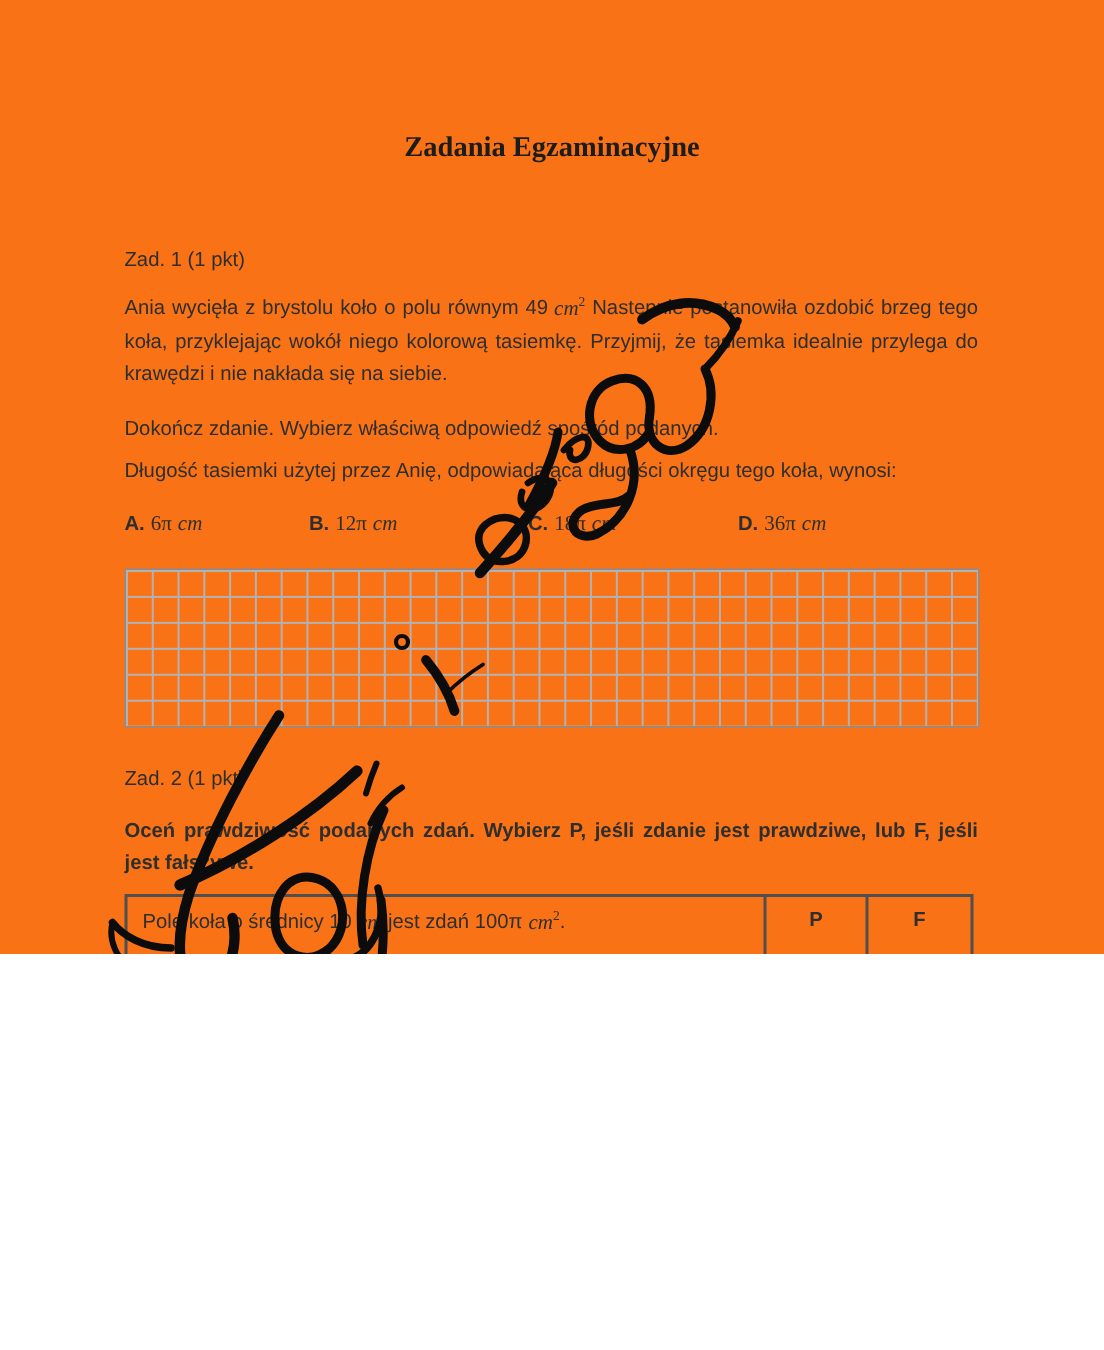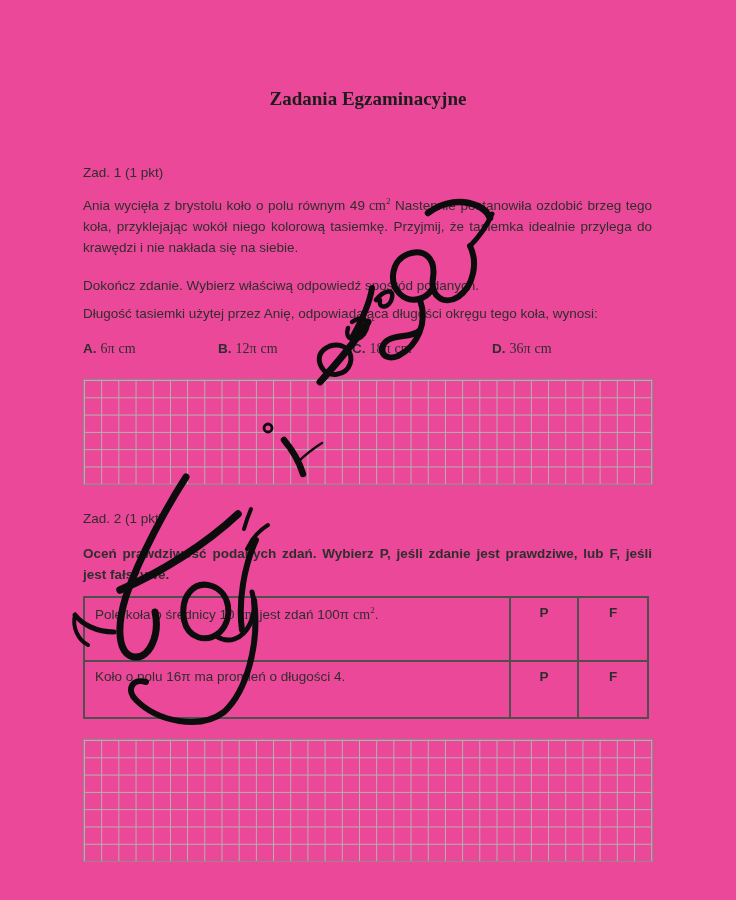--- a/index.html
+++ b/index.html
@@ -1,27 +1,27 @@
 <!DOCTYPE html>
 <html><head>
 <meta charset="utf-8">
 <style>
   html,body{margin:0;padding:0;background:#ffffff;}
   .page{
-    position:relative;width:736px;height:900px;background:#ec4899;overflow:hidden;
+    position:relative;width:736px;height:636px;background:#f97316;overflow:hidden;
     font-family:"Liberation Sans",sans-serif;color:#2e2e2e;
   }
   .title{position:absolute;top:82px;left:0;width:736px;text-align:center;
     font-family:"Liberation Serif",serif;font-weight:bold;font-size:19px;line-height:33px;color:#1c1c1c;}
   .heading{position:absolute;left:83px;font-size:13.5px;font-weight:normal;}
   .body-text{position:absolute;left:83px;width:569px;font-size:13.5px;line-height:21.3px;margin:0;}
   .just{text-align:justify;text-justify:inter-word;}
   .bold{font-weight:bold;}
   .math{font-family:"Liberation Serif",serif;font-size:14px;}
-  .munit{font-family:"Liberation Serif",serif;font-size:14px;margin-left:4px;}
+  .munit{font-family:"Liberation Serif",serif;font-style:italic;font-size:14px;margin-left:4px;}
   .msup{font-family:"Liberation Serif",serif;font-size:9px;vertical-align:super;}
   .options{position:absolute;left:83px;top:341px;width:569px;height:20px;}
   .option{position:absolute;top:0;font-size:13.5px;white-space:nowrap;}
   .opt-label{font-weight:bold;margin-right:4px;}
   .grid{
     position:absolute;left:83px;width:568px;border:1px solid #8c8c8c;
     background-image:
       linear-gradient(to right,#b2b2b2 1px,transparent 1px),
       linear-gradient(to bottom,#b2b2b2 1px,transparent 1px);
     background-size:17.2px 17.3px;
@@ -49,21 +49,21 @@
   <div class="heading" style="top:165px">Zad. 1 (1 pkt)</div>
 
   <p class="body-text just" style="top:191px"><span>Ania wycięła z brystolu koło o polu równym 49</span><span class="munit">cm</span><span class="msup">2</span><span> Następnie postanowiła ozdobić brzeg tego koła, przyklejając wokół niego kolorową tasiemkę. Przyjmij, że tasiemka idealnie przylega do krawędzi i nie nakłada się na siebie.</span></p>
 
   <div class="heading" style="top:278px;width:569px">Dokończ zdanie. Wybierz właściwą odpowiedź spośród podanych.</div>
 
   <p class="body-text" style="top:303px">Długość tasiemki użytej przez Anię, odpowiadająca długości okręgu tego koła, wynosi:</p>
 
   <div class="options">
     <div class="option" style="left:0px"><span class="opt-label">A.</span><span class="math">6π</span><span class="munit">cm</span></div>
-    <div class="option" style="left:135px"><span class="opt-label">B.</span><span class="math">12π</span><span class="munit">cm</span></div>
+    <div class="option" style="left:123px"><span class="opt-label">B.</span><span class="math">12π</span><span class="munit">cm</span></div>
     <div class="option" style="left:269px"><span class="opt-label">C.</span><span class="math">18π</span><span class="munit">cm</span></div>
     <div class="option" style="left:409px"><span class="opt-label">D.</span><span class="math">36π</span><span class="munit">cm</span></div>
   </div>
 
   <div class="grid grid1"></div>
 
   <div class="heading" style="top:511px">Zad. 2 (1 pkt)</div>
 
   <p class="body-text just bold" style="top:543px">Oceń prawdziwość podanych zdań. Wybierz P, jeśli zdanie jest prawdziwe, lub F, jeśli jest fałszywe.</p>
 

